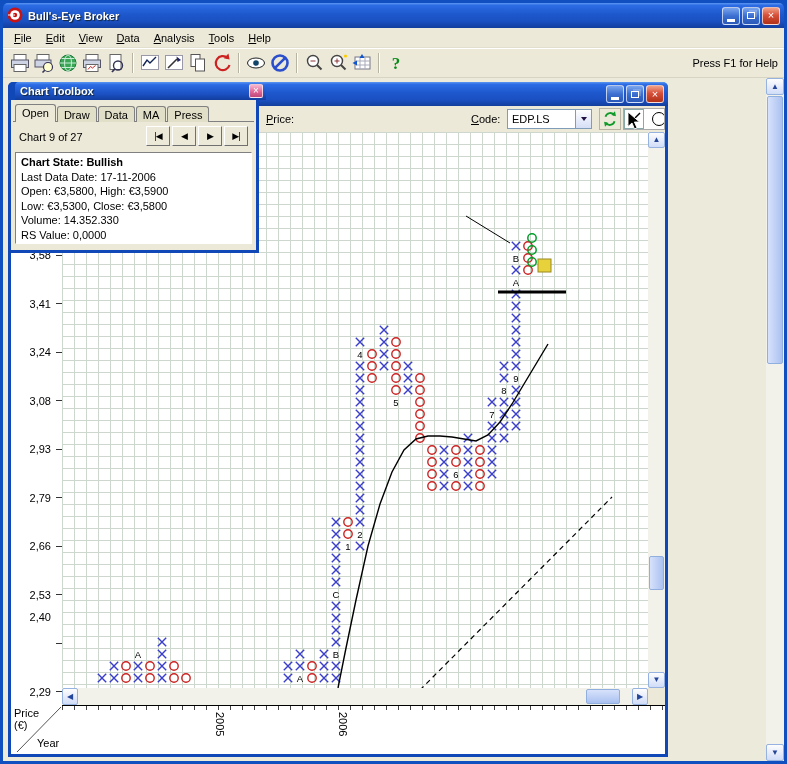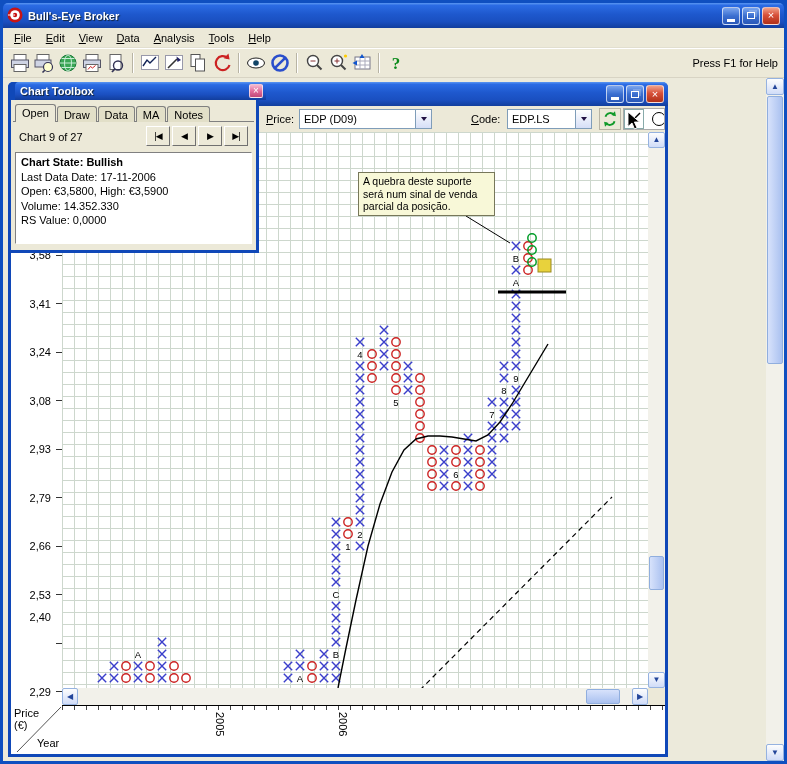--- a/index.html
+++ b/index.html
@@ -247,26 +247,20 @@
               <span class="glyph-restore"></span>
             </button>
           <button class="wbtn red">
               <span>×</span>
             </button>
         </span>
       </div>
 
       <div class="child-toolbar">
         <span class="ct-label" style="left:255px">Price:</span>
-        <div class="combo" style="left:288px;width:133px">
-          <span class="combo-text">EDP (D09)</span>
-          <span class="combo-btn">
-              <span class="combo-arrow"></span>
-            </span>
-        </div>
         <span class="ct-label" style="left:460px">Code:</span>
         <div class="combo" style="left:496px;width:85px">
           <span class="combo-text">EDP.LS</span>
           <span class="combo-btn">
               <span class="combo-arrow"></span>
             </span>
         </div>
         <button class="flatbtn" style="left:588px;top:2px;width:22px;height:22px">
           <svg width="20" height="20" viewBox="0 0 22 22">
               <path d="M6 8.5 a5.5 5.5 0 0 1 10 -1.5" fill="none" stroke="#119a2a" stroke-width="2"></path>
@@ -450,21 +444,20 @@
             <circle cx="466" cy="138" r="4.2" stroke="#cc2222" stroke-width="1.4" fill="none"></circle>
             <circle cx="470" cy="106" r="4.2" stroke="#009c28" stroke-width="1.5" fill="none"></circle>
             <circle cx="470" cy="118" r="4.2" stroke="#009c28" stroke-width="1.5" fill="none"></circle>
             <circle cx="470" cy="130" r="4.2" stroke="#009c28" stroke-width="1.5" fill="none"></circle>
             <rect x="476" y="127" width="13" height="13" fill="#e8d23c" stroke="#9a8a20"></rect>
             <path d="M436 160 L504 160" stroke="#000" stroke-width="3" fill="none"></path>
             <path d="M404 84 L448 111" stroke="#000" stroke-width="1" fill="none"></path>
             <path d="M276 556 L284 516 L294 468 L306 414 L318 372 L330 340 L342 318 L354 307 L366 304 L378 304 L390 305 L402 307 L414 309 L426 303 L438 290 L450 272 L462 252 L474 232 L486 212" stroke="#000" stroke-width="1.4" fill="none"></path>
             <path d="M358 558 L550 365" stroke="#000" stroke-width="1.2" fill="none" stroke-dasharray="5,4"></path>
           </svg>
-        <div class="callout">A quebra deste suporte será num sinal de venda parcial da posição.</div>
       </div>
 
       <div class="child-vscroll">
         <button class="sb-btn" style="left:0;top:0;width:17px;height:16px">▲</button>
         <div class="sb-thumb-v" style="left:1px;top:424px;width:15px;height:34px"></div>
         <button class="sb-btn" style="left:0;bottom:0;width:17px;height:16px">▼</button>
       </div>
       <div class="child-hscroll">
         <button class="sb-btn" style="left:0;top:0;width:16px;height:17px">◀</button>
         <div class="sb-thumb-h" style="left:524px;top:1px;width:34px;height:15px"></div>
@@ -494,33 +487,34 @@
         <button class="wbtn pink tb-close">
             <span>×</span>
           </button>
       </div>
       <div class="tb-body">
         <div class="tabs">
           <span class="tab active">Open</span>
           <span class="tab">Draw</span>
           <span class="tab">Data</span>
           <span class="tab">MA</span>
-          <span class="tab">Notes</span>
+          <span class="tab">Press</span>
         </div>
         <span class="chartpos">Chart 9 of 27</span>
         <span class="navbtns">
           <button class="navbtn">|◀</button>
           <button class="navbtn">◀</button>
           <button class="navbtn">▶</button>
           <button class="navbtn">▶|</button>
         </span>
         <div class="info-panel">
           <div class="info-bold">Chart State: Bullish</div>
           <div>Last Data Date: 17-11-2006</div>
           <div>Open: €3,5800, High: €3,5900</div>
+          <div>Low: €3,5300, Close: €3,5800</div>
           <div>Volume: 14.352.330</div>
           <div>RS Value: 0,0000</div>
         </div>
       </div>
     </div>
 
     <div style="position:absolute;right:0;top:0;bottom:0;width:18px;background:#f2f1ea">
       <button class="sb-btn" style="left:0;top:0;width:18px;height:17px">▲</button>
       <div class="sb-thumb-v" style="left:1px;top:18px;width:16px;height:268px"></div>
       <button class="sb-btn" style="left:0;bottom:0;width:18px;height:17px">▼</button>

